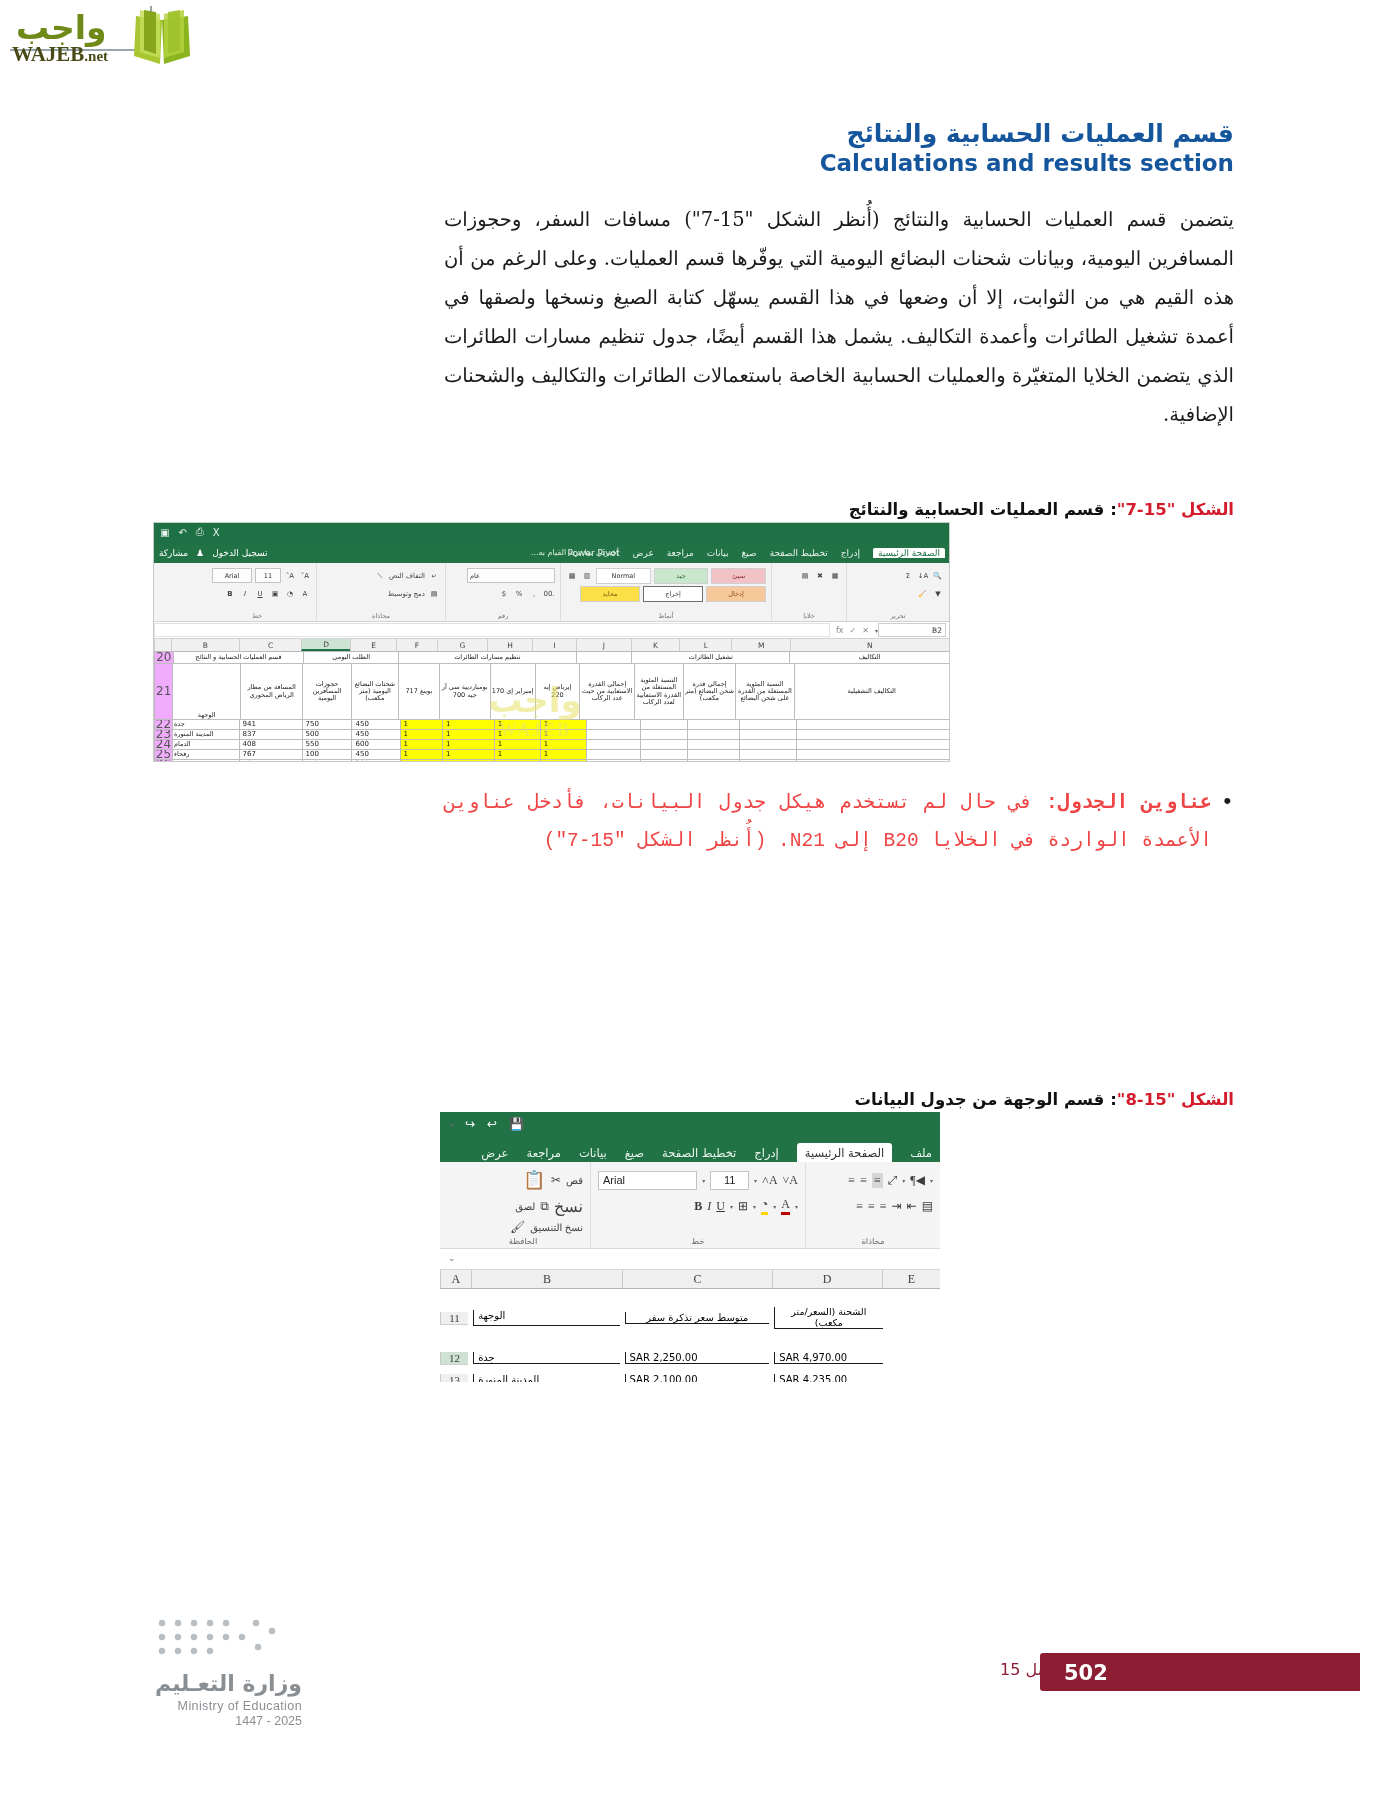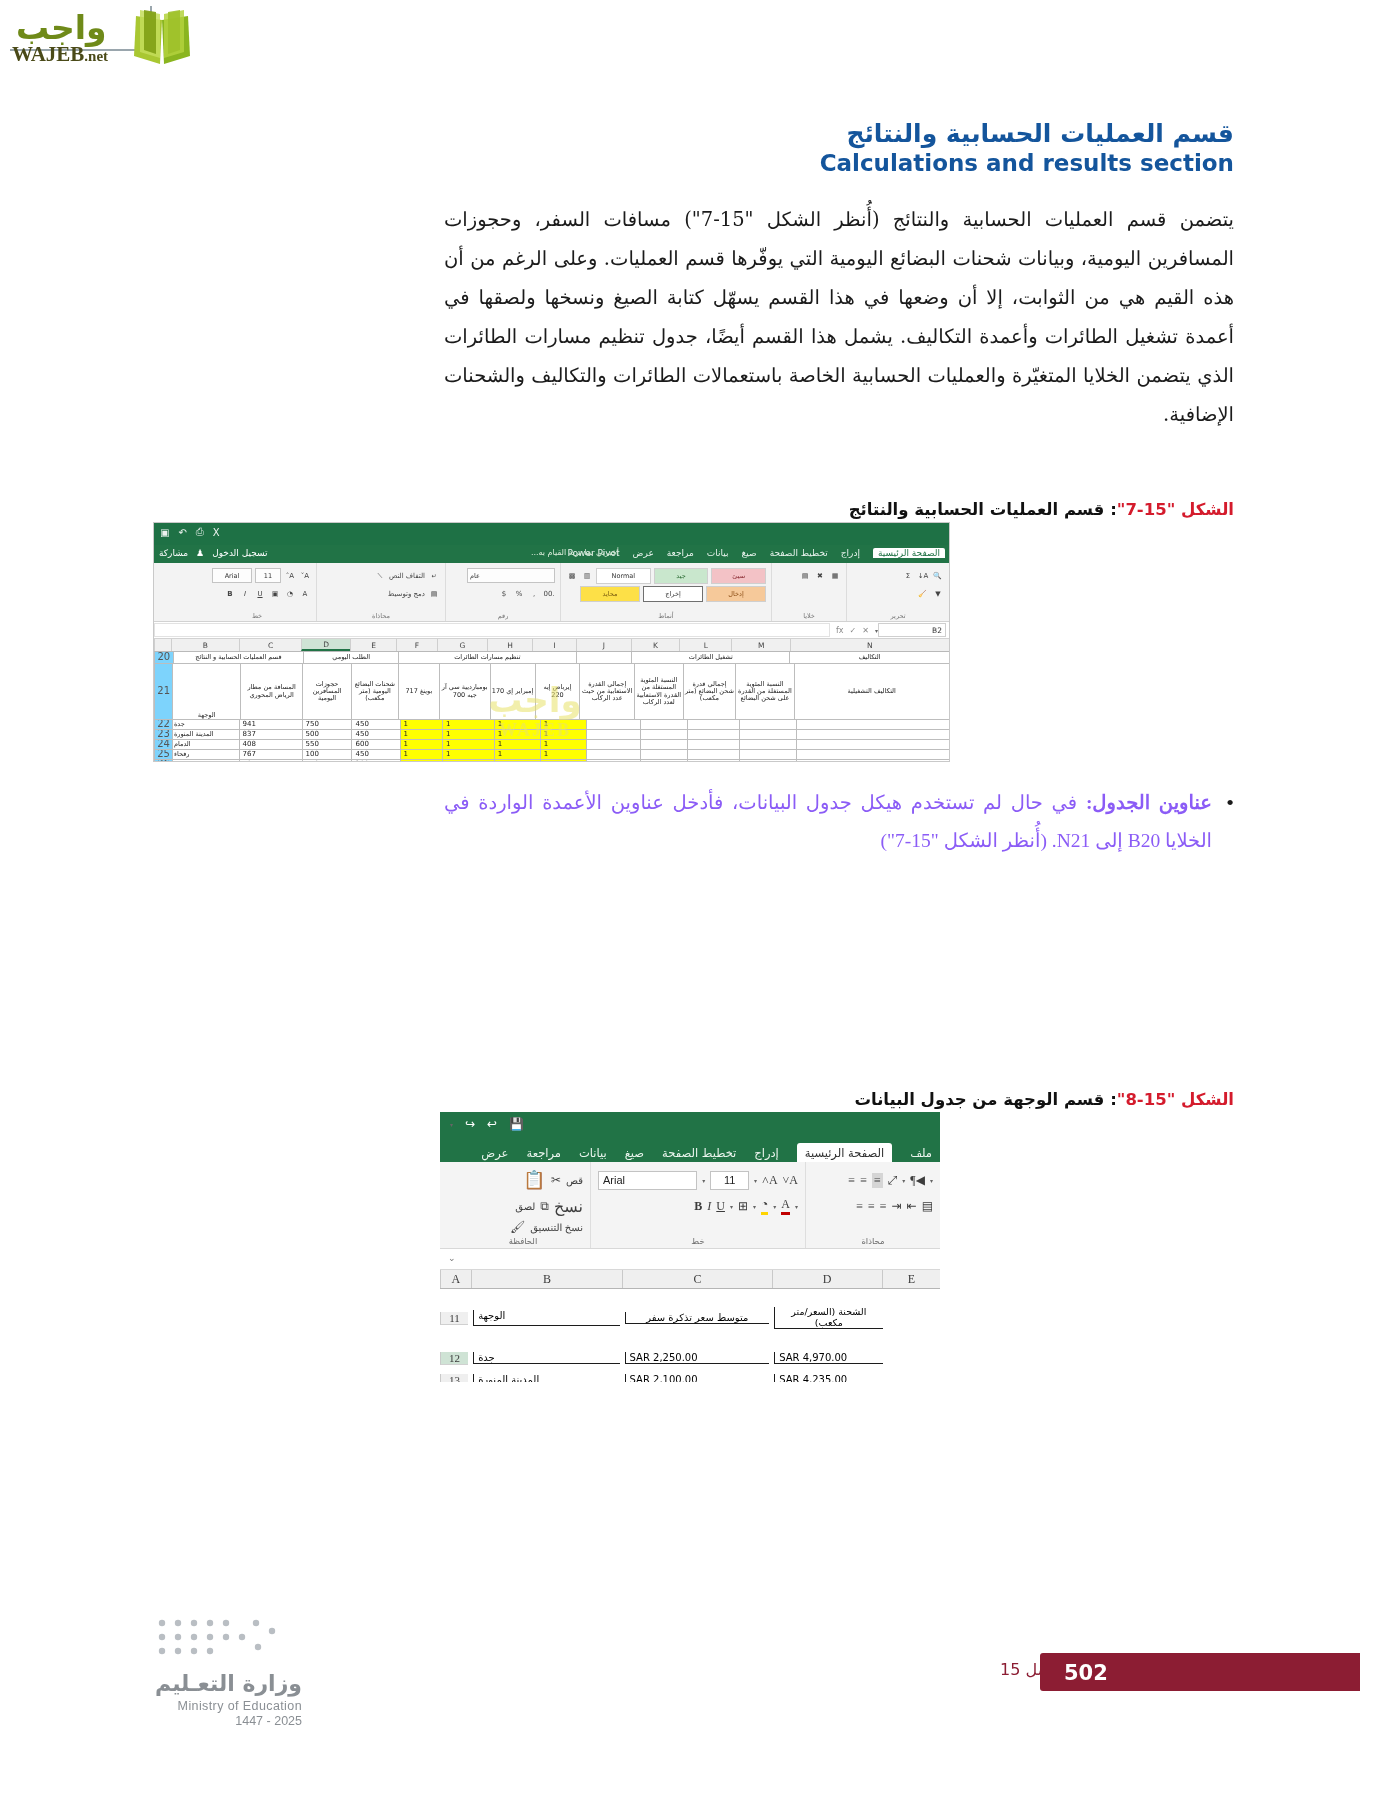--- a/index.html
+++ b/index.html
@@ -315,33 +315,33 @@
     border-left: 1px solid #bdbdbd;
     border-bottom: 1px solid #bdbdbd;
     display:flex; align-items:center; justify-content:center;
     text-align:center;
     overflow:hidden;
     line-height: 1.08;
     padding: 0 1px;
   }
   .cell.num { justify-content:flex-end; padding-left:3px; font-size:7px;}
   .cell.yellow { background:#ffff00; }
-  .cell.rhdr { background:#7dd3fc; font-size:10px; color:#555; justify-content:center;text-align:right;}
+  .cell.rhdr { background:#f0abfc; font-size:12px; color:#555; justify-content:center;text-align:right;}
 
   
   .bullets {
     position: absolute;
     top: 784px;
     right: 162px;
     width: 790px;
     direction: rtl;
-    font-family: Liberation Serif, serif;
+    font-family: Liberation Mono, monospace;
     font-size: 19.5px;
     line-height: 1.95;
-    color: #8b5cf6;
+    color: #ef4444;
   }
   .bullet-li {
     position: relative;
     padding-right: 22px;
     margin-bottom: 6px;
     text-align: justify;
   }
   .bullet-li::before {
     content: "•";
     position: absolute;

